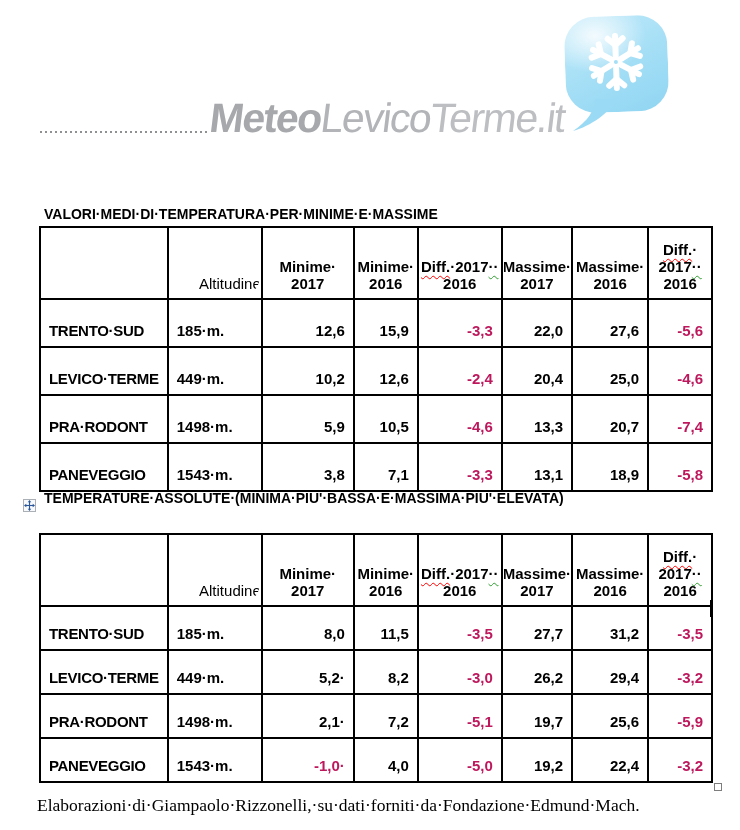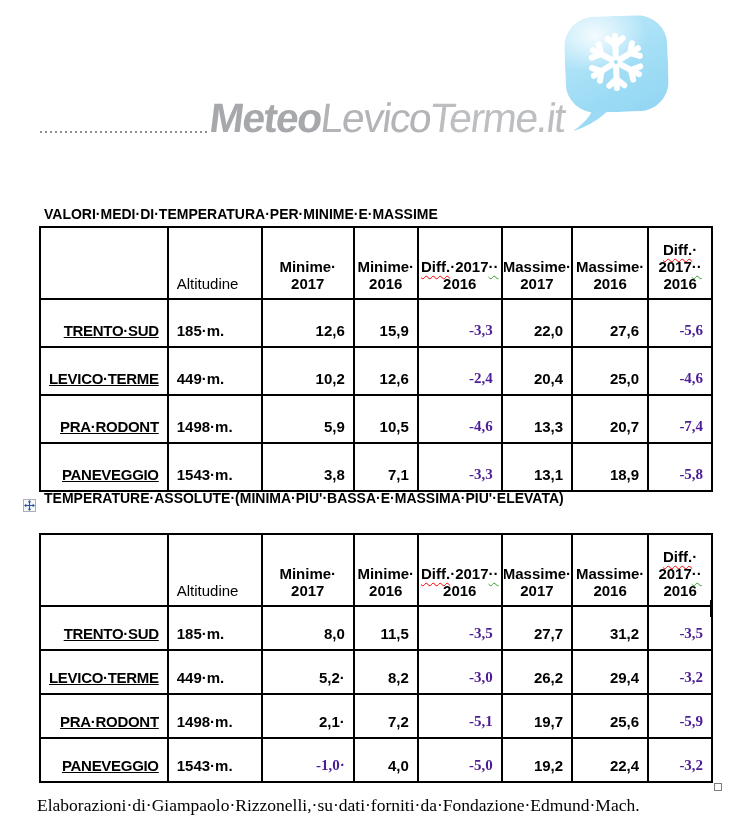--- a/index.html
+++ b/index.html
@@ -35,25 +35,25 @@
   
   table.tbl{border-collapse:collapse;table-layout:fixed;position:absolute;left:39px;}
   .tbl td{
     border:2px solid #000;vertical-align:bottom;font-size:15px;font-weight:bold;
     padding:0 8px 7px 8px;overflow:hidden;
   }
   .tbl thead tr{height:72px;}
   .tbl-medie tbody tr{height:48px;}
   .tbl-assolute tbody tr{height:44px;}
   .tbl thead td{text-align:center;line-height:17px;padding:0 0 6px 0;border-radius:23px;}
-  .tbl thead td.h-alt{text-align:left;font-weight:normal;padding-left:8px;}
-  .c-name{text-align:right;letter-spacing:-0.3px;padding-left:7px;padding-right:2px;white-space:nowrap;text-decoration:underline;}
+  .tbl thead td.h-alt{text-align:right;font-weight:normal;padding-left:8px;}
+  .c-name{text-align:left;letter-spacing:-0.3px;padding-left:7px;padding-right:2px;white-space:nowrap;}
   .c-alt{font-weight:normal;text-align:left;padding-right:5px;white-space:nowrap;}
   .c-num{text-align:right;padding-right:8px;white-space:nowrap;}
-  .neg{color:#4c1d95;font-family:Liberation Serif, serif;}
+  .neg{color:#be185d;}
   .sq-red{
     text-decoration-line:underline;text-decoration-style:wavy;
     text-decoration-color:#ff0000;text-decoration-thickness:1.3px;
     text-underline-offset:3px;text-decoration-skip-ink:none;
   }
   .sq-green{
     text-decoration-line:underline;text-decoration-style:wavy;
     text-decoration-color:#2e9e2e;text-decoration-thickness:1.3px;
     text-underline-offset:3px;text-decoration-skip-ink:none;
   }

